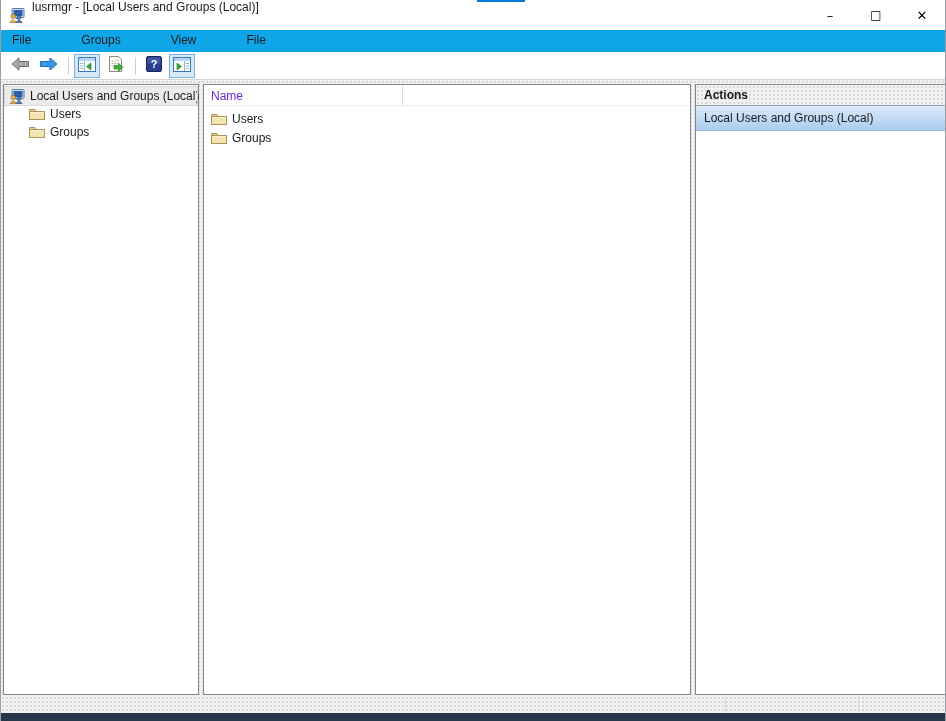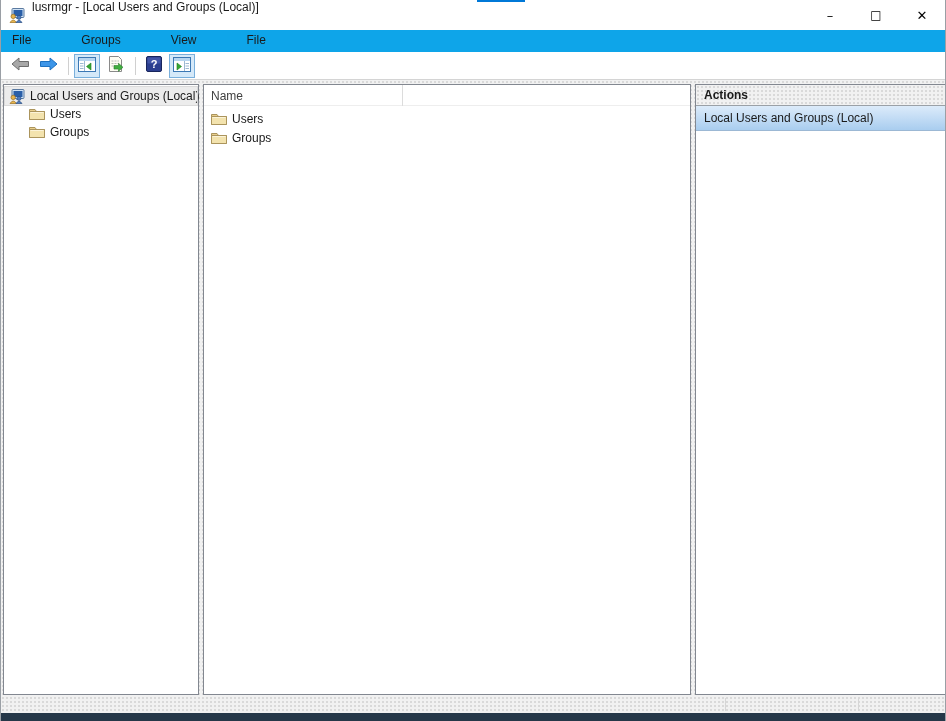--- a/index.html
+++ b/index.html
@@ -56,21 +56,21 @@
   .splitter { position:absolute; top:4px; height:611px; width:4px; }
   #splitter-1 { left:198px; }
   #splitter-2 { left:690px; }
   
   .tree-row { display:flex; align-items:center; height:18px; white-space:nowrap; cursor:default; }
   #tree-root-row { margin:2px 1px 0 1px; padding-left:4px; background:#ececec; outline:1px solid #dadada; width:192px; }
   .tree-child { padding-left:25px; margin-top:0px; height:18px; }
   .tree-row .icon16 { width:16px; height:16px; margin-right:5px; flex:0 0 16px; }
   
   #list-header { position:relative; height:21px; border-bottom:1px solid #eeeeee; }
-  #col-name { position:absolute; left:7px; top:4px; color:#404040; }
+  #col-name { position:absolute; left:7px; top:4px; color:#6d28d9; }
   #col-divider { position:absolute; left:198px; top:0; width:1px; height:21px; background:#dcdcdc; }
   .list-row { display:flex; align-items:center; height:19px; padding-left:7px; cursor:default; }
   .list-row .icon16 { width:16px; height:16px; margin-right:5px; flex:0 0 16px; }
   #list-body { padding-top:3px; }
   
   #actions-header { height:21px; border-bottom:1px solid #9aa0a6; display:flex; align-items:center; padding-left:8px; font-weight:bold; }
   #actions-section {
     height:25px; display:flex; align-items:center; justify-content:space-between;
     padding:0 10px 0 8px; background:linear-gradient(#dcebfa,#a9cdef);
     border-bottom:1px solid #9cb8d4; cursor:default;

